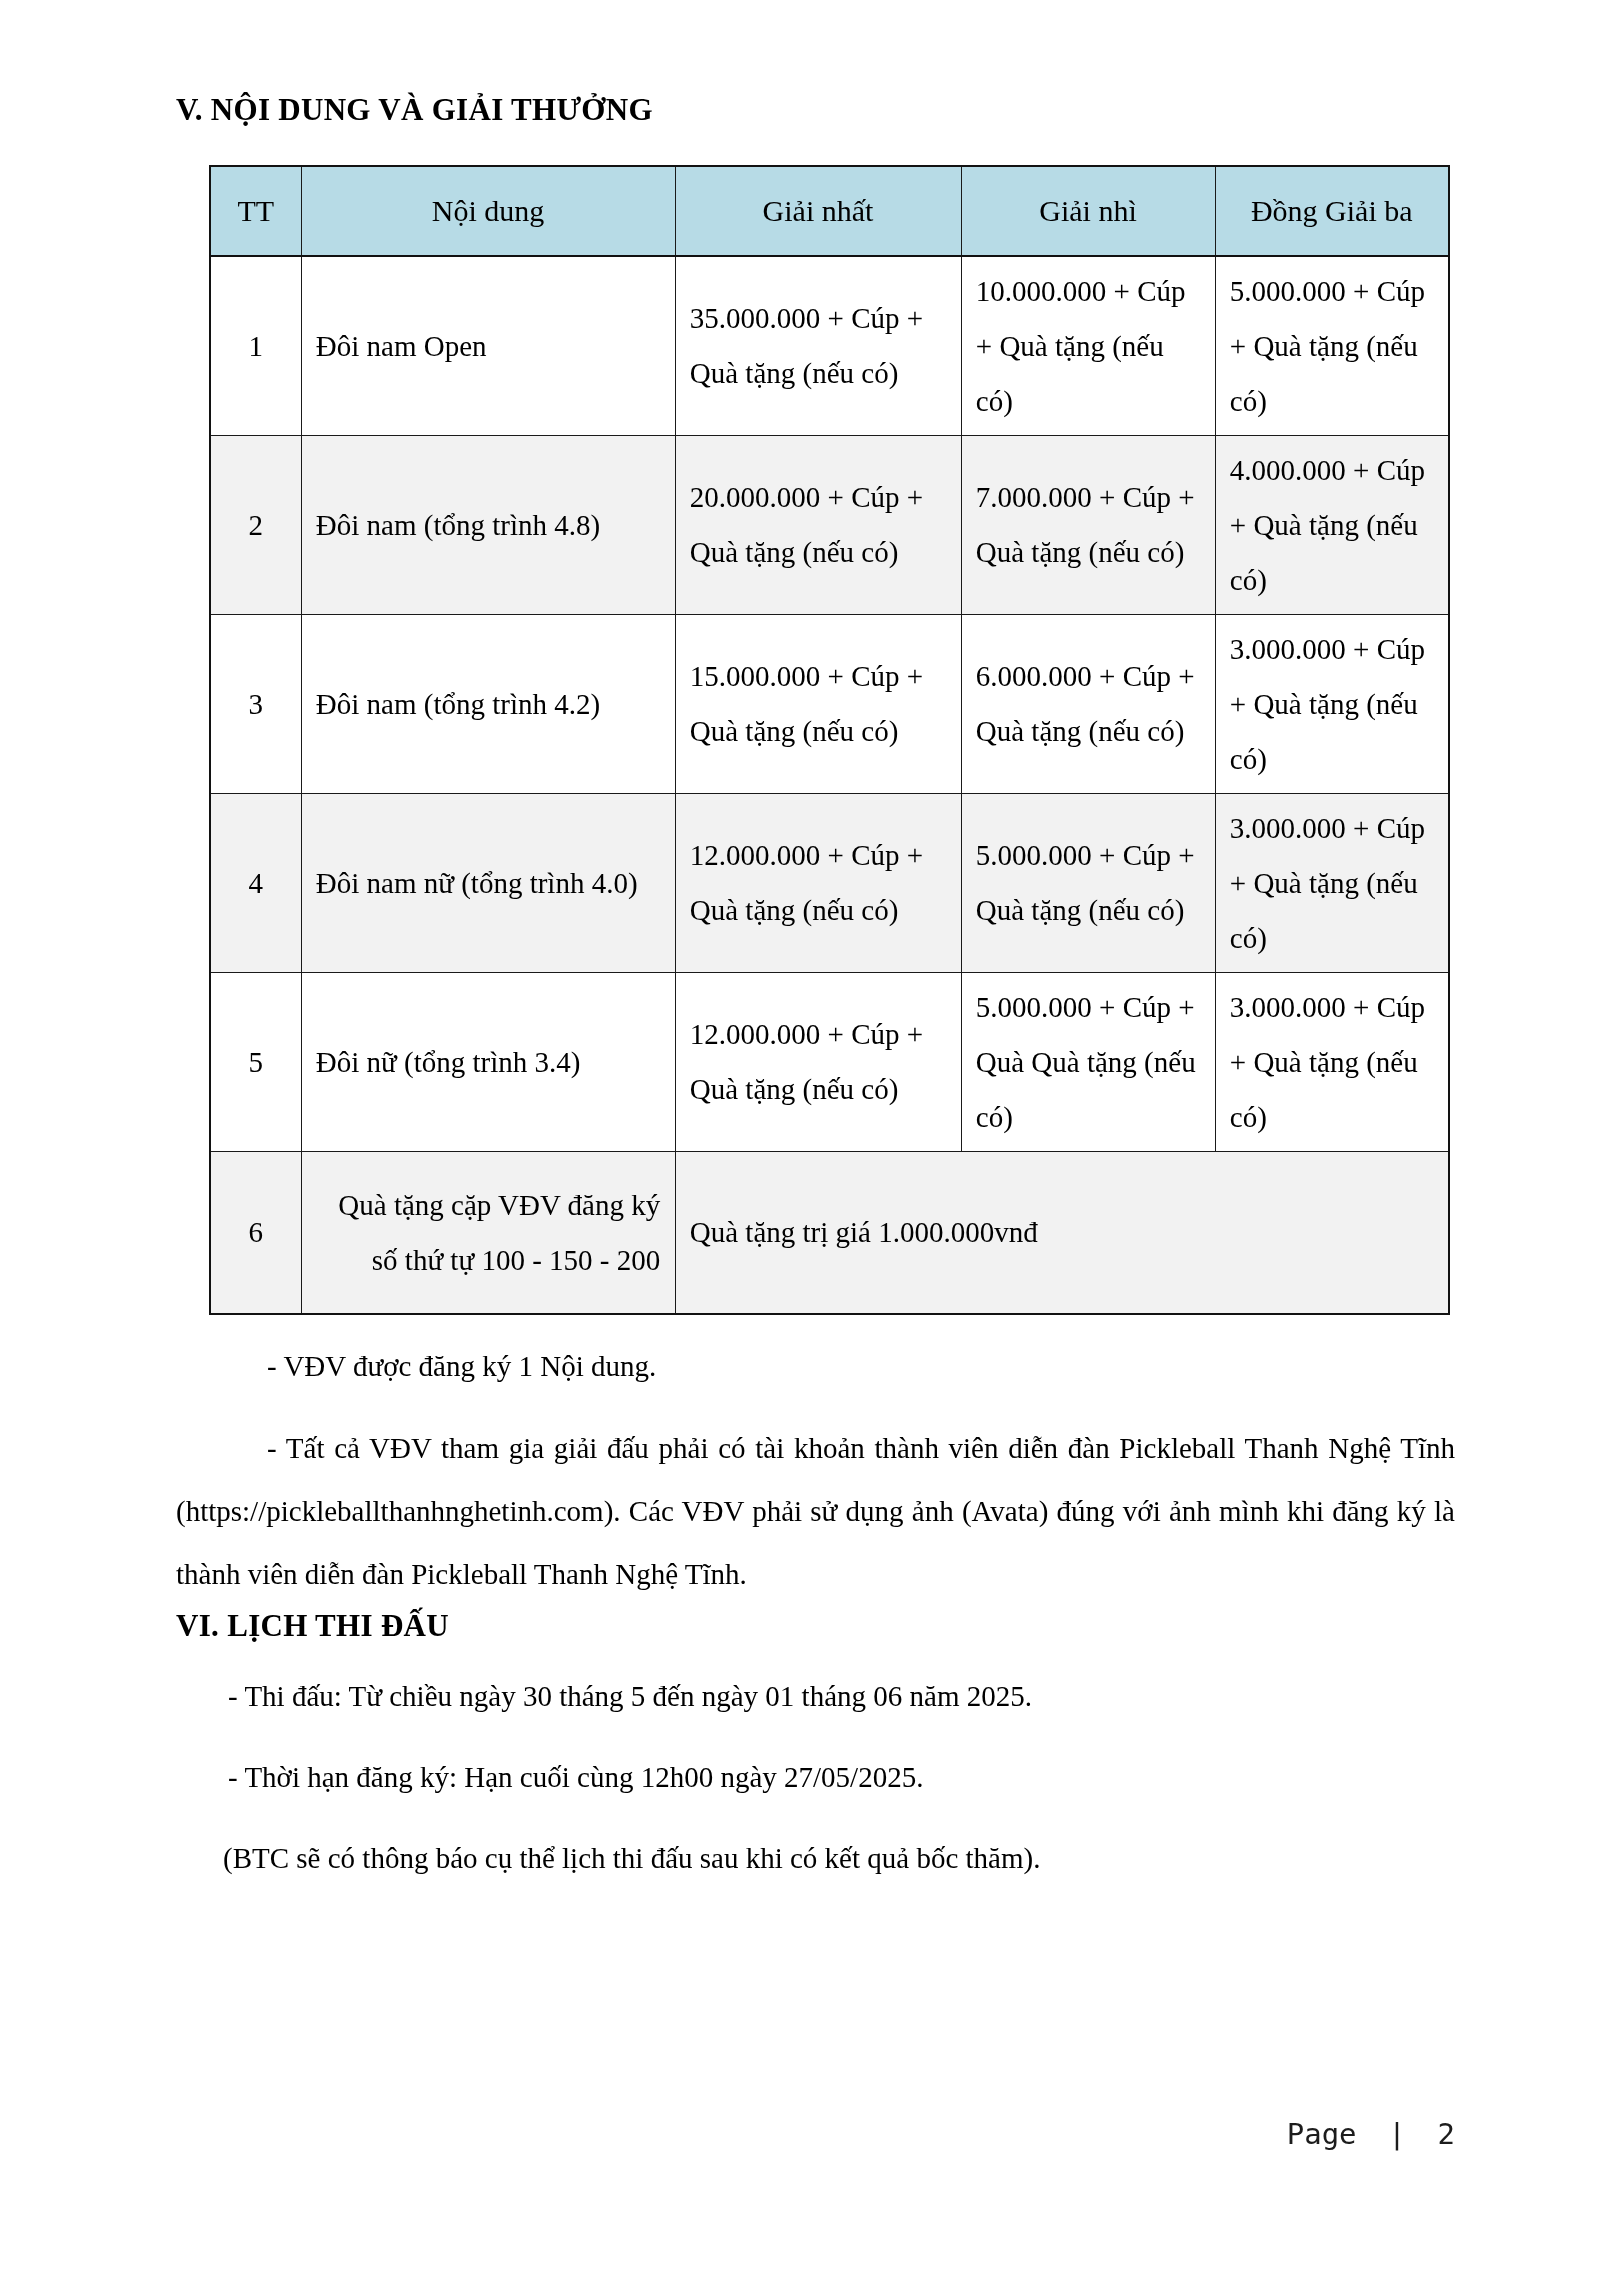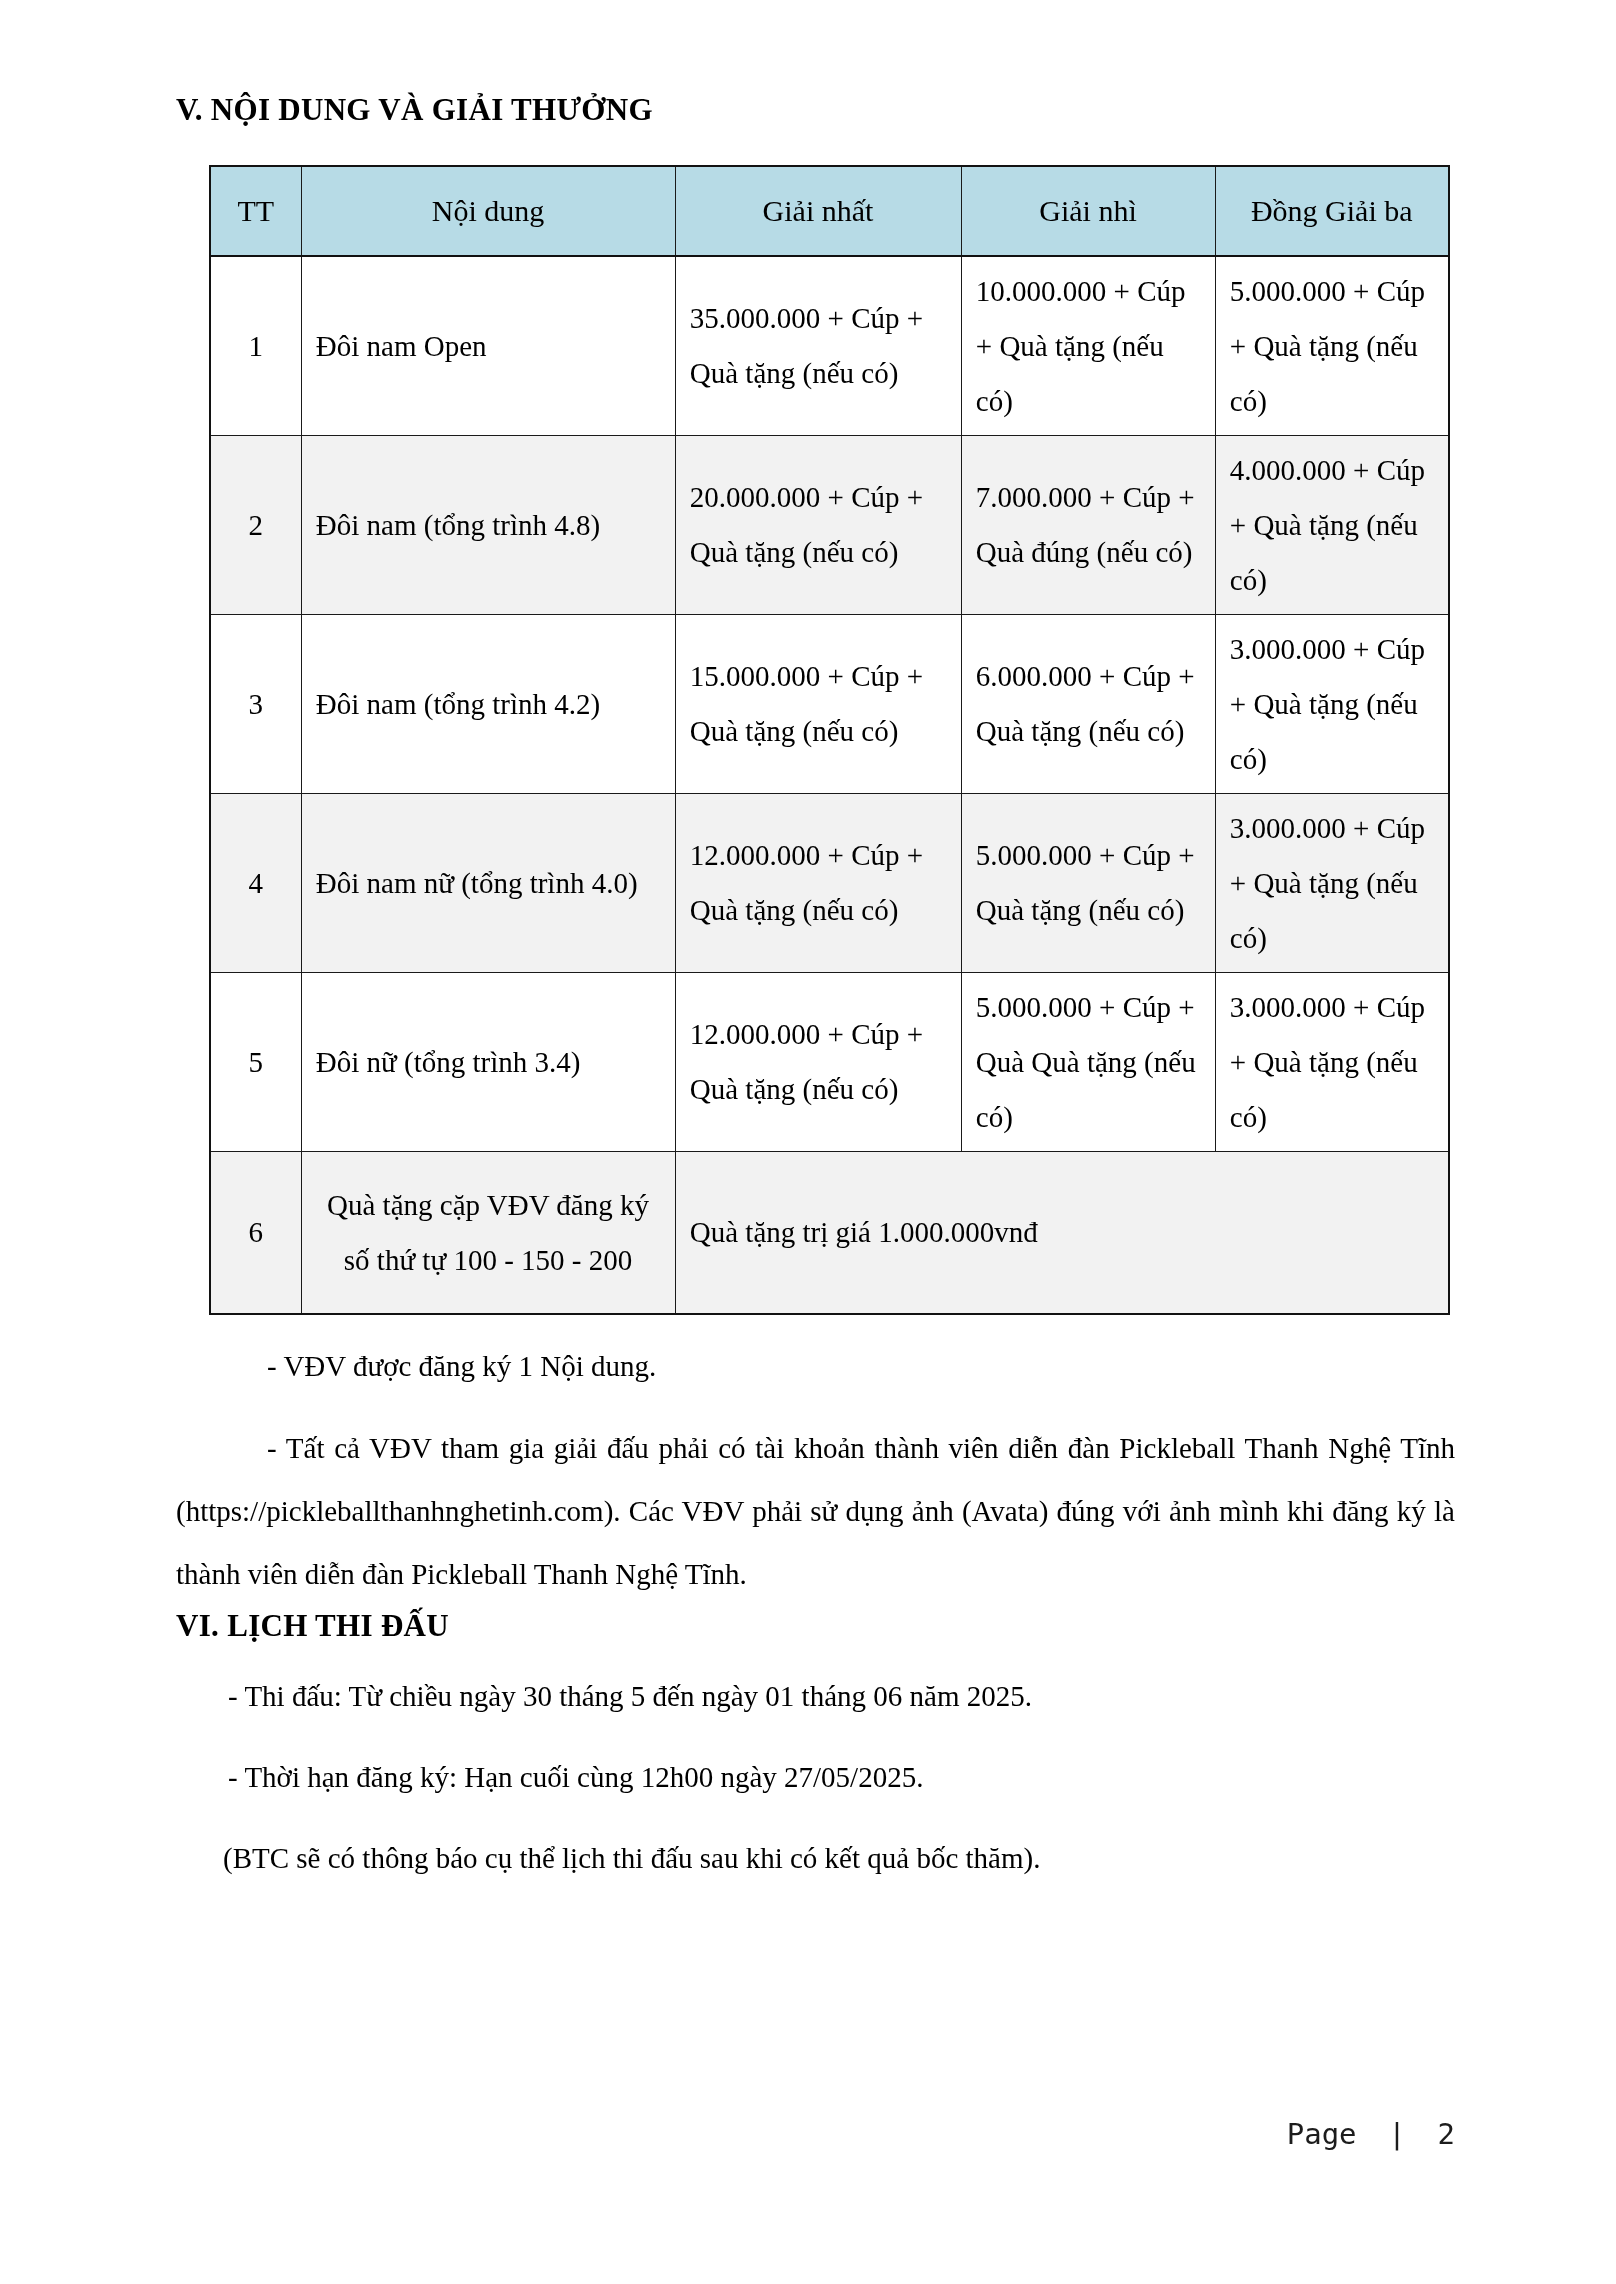--- a/index.html
+++ b/index.html
@@ -47,21 +47,21 @@
     border-bottom:2px solid #111111;
   }
   table.prize td{
     height:161px;
     line-height:55px;
     padding:6.5px 14.3px;
   }
   tr.alt td{background:#f2f2f2;}
   td.tt{text-align:center;}
   td.event{padding-left:19.5px;}
-  td.center{text-align:center;}
+  td.center{text-align:right;}
   tr.last td{height:148px;}
   td.merged{text-align:left;}
   .note{
     text-align:justify;
     text-indent:91px;
     line-height:63px;
     margin:0;
     margin-top:19.5px;
   }
   .note.first{margin-top:30px;}
@@ -111,21 +111,21 @@
         <td class="tt">1</td>
         <td class="event">Đôi nam Open</td>
         <td class="prize">35.000.000 + Cúp + Quà tặng (nếu có)</td>
         <td class="prize">10.000.000 + Cúp + Quà tặng (nếu có)</td>
         <td class="prize">5.000.000 + Cúp + Quà tặng (nếu có)</td>
       </tr>
       <tr class="alt">
         <td class="tt">2</td>
         <td class="event">Đôi nam (tổng trình 4.8)</td>
         <td class="prize">20.000.000 + Cúp + Quà tặng (nếu có)</td>
-        <td class="prize">7.000.000 + Cúp + Quà đúng (nếu có)</td>
+        <td class="prize">7.000.000 + Cúp + Quà tặng (nếu có)</td>
         <td class="prize">4.000.000 + Cúp + Quà tặng (nếu có)</td>
       </tr>
       <tr>
         <td class="tt">3</td>
         <td class="event">Đôi nam (tổng trình 4.2)</td>
         <td class="prize">15.000.000 + Cúp + Quà tặng (nếu có)</td>
         <td class="prize">6.000.000 + Cúp + Quà tặng (nếu có)</td>
         <td class="prize">3.000.000 + Cúp + Quà tặng (nếu có)</td>
       </tr>
       <tr class="alt">

